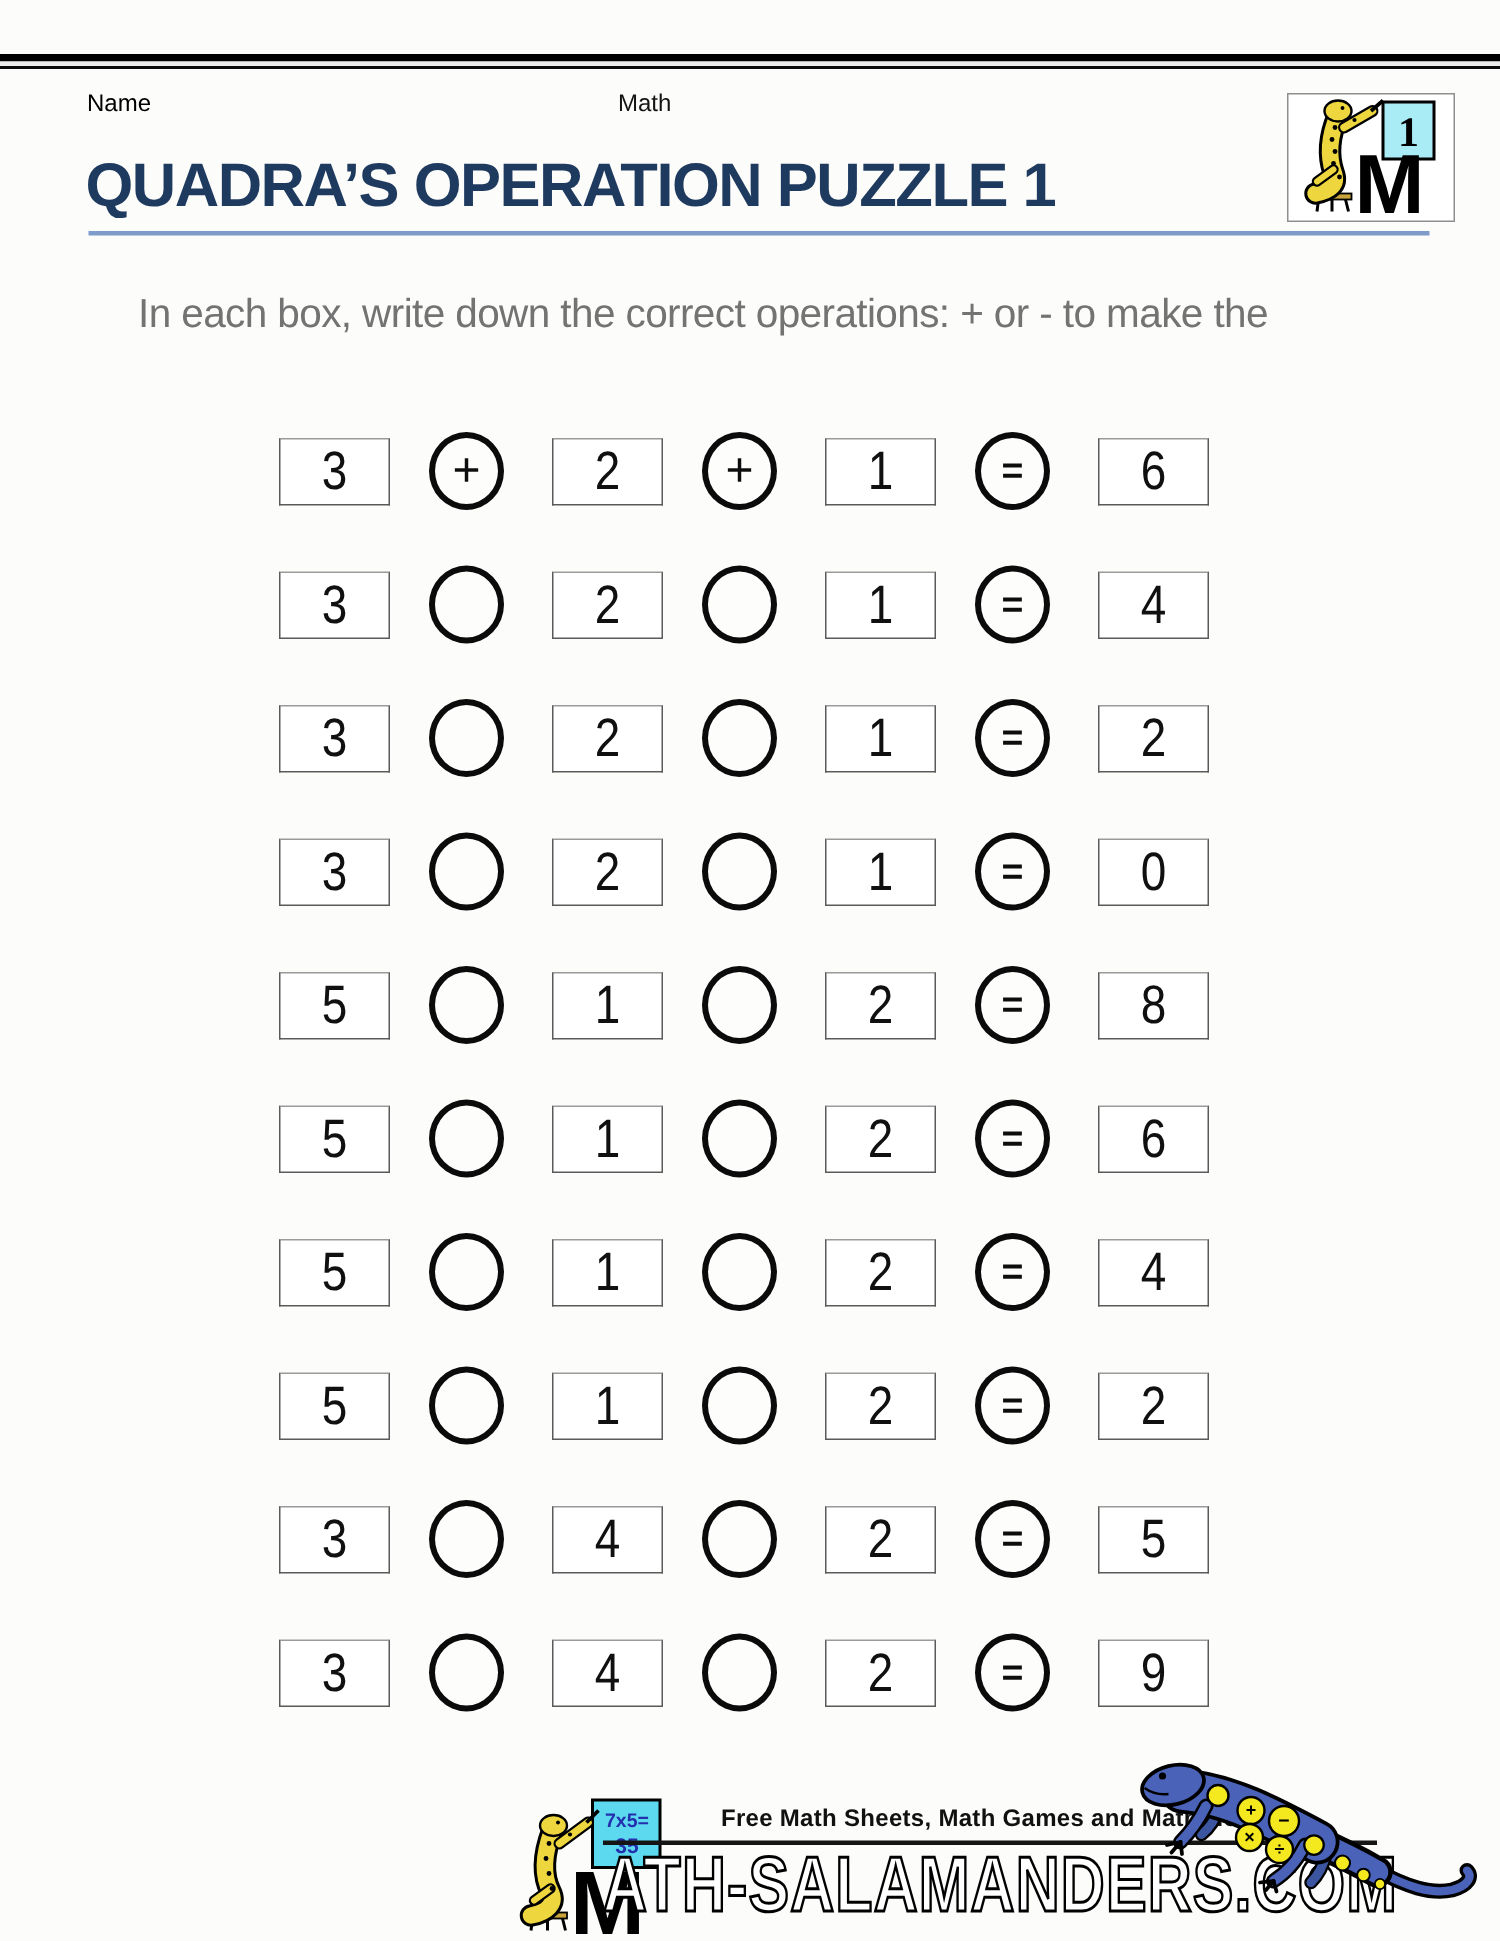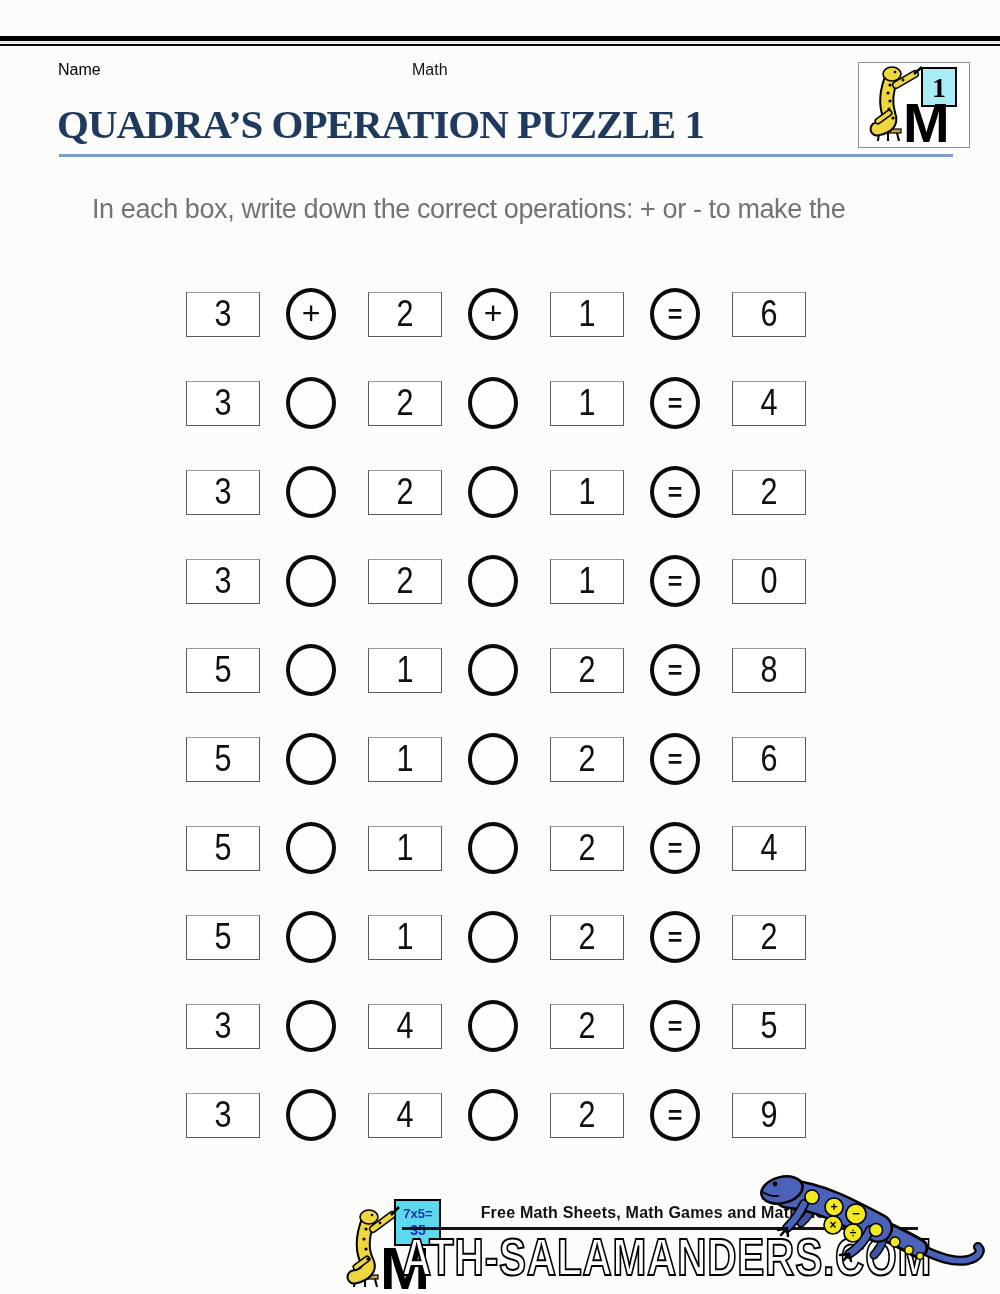--- a/index.html
+++ b/index.html
@@ -22,21 +22,21 @@
   .date-label { position:absolute; left:412px; top:61px; font-size:16px; color:#141414; }
 
   .logo-frame {
     position:absolute; left:858px; top:62px; width:112px; height:86px;
     background:#fff; border:1px solid #8f8f8f;
   }
   .logo-frame svg { display:block; width:100%; height:100%; }
 
   .page-title {
     position:absolute; left:57px; top:100px;
-    font-family:Liberation Serif, serif;
+    font-family:Liberation Sans, sans-serif;
     font-weight:bold; font-size:41px; letter-spacing:-1px;
     color:#1f3a5f; white-space:nowrap;
   }
   .title-underline {
     position:absolute; left:59px; top:154px; width:894px; height:3px;
     background:#7e9cc9;
   }
 
   .instructions {
     position:absolute; left:59px; top:186px; width:910px;

